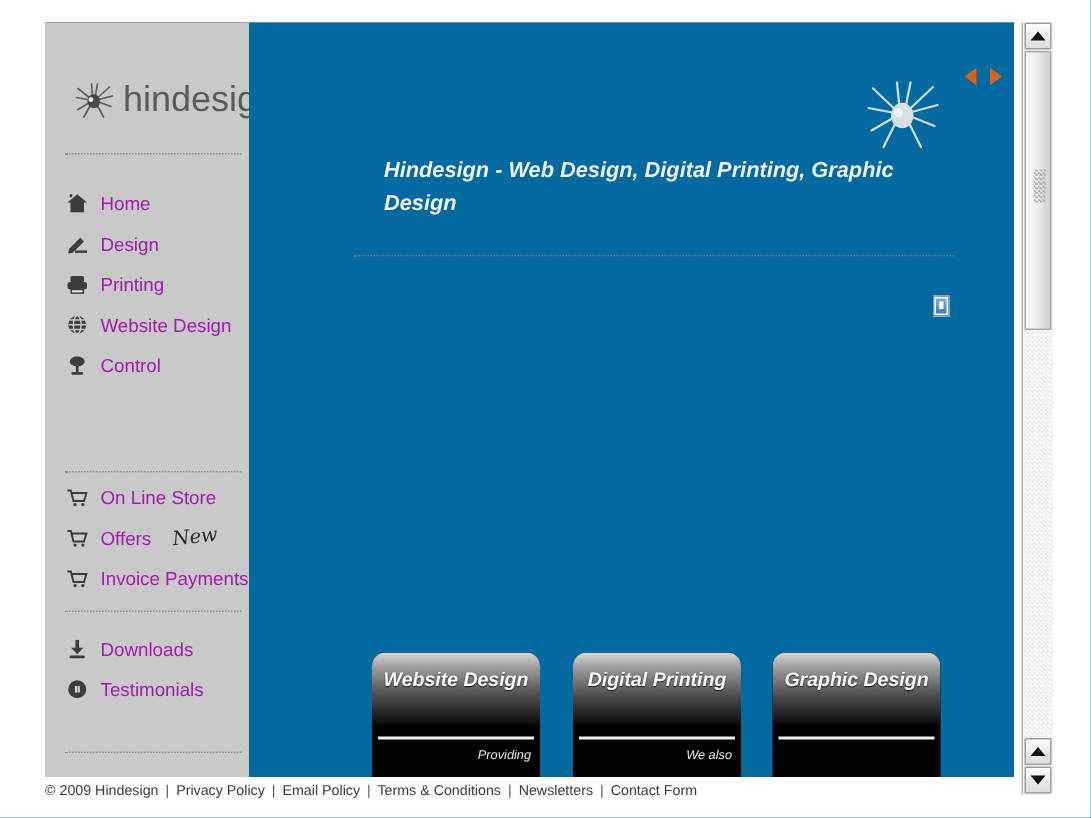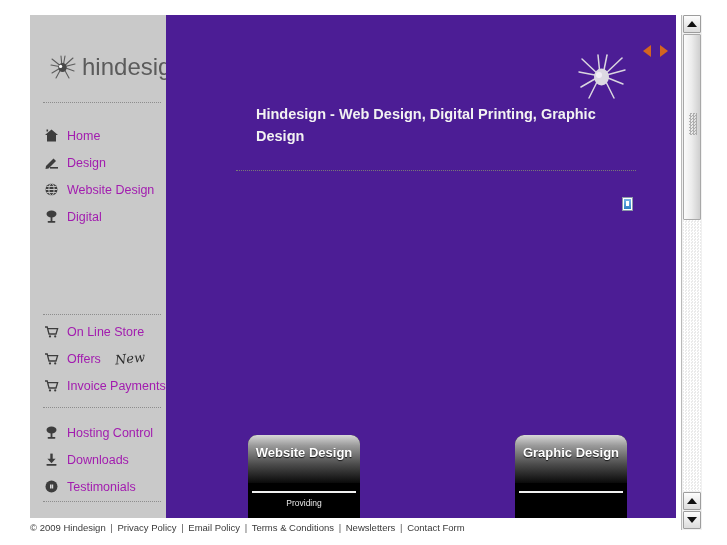--- a/index.html
+++ b/index.html
@@ -116,21 +116,22 @@
     transform: rotate(-6deg);
   }
 
   
   #content {
     position: absolute;
     left: 136px;
     top: 0;
     width: 510px;
     height: 503px;
-    background: #4c1d95;
+    background: #0369a1;
+    font-style: italic;
   }
 
   .hdr-spider {
     position: absolute;
     right: 46px;
     top: 33px;
     width: 56px; height: 56px;
     opacity: .92;
   }
 
@@ -241,21 +242,21 @@
     background: #f0f0f0;
   }
   .panel-body {
     position: absolute;
     left: 6px;
     top: 62px;
     width: 100px;
     font-size: 8.5px;
     color: #e8e8e8;
     line-height: 12px;
-    text-align: center;
+    text-align: right;
     overflow: hidden;
     height: 22px;
   }
 
   
   #footer {
     position: absolute;
     left: 30px;
     top: 522px;
     width: 646px;
@@ -385,36 +386,46 @@
             <svg width="15" height="15" viewBox="0 0 15 15">
                 <path d="M2 11 L9.5 3.5 L12 6 L4.5 13.5 L1.5 14 Z" fill="#3d3d3d"></path>
                 <rect x="6" y="12" width="8" height="1.6" fill="#3d3d3d"></rect>
               </svg>
           </span>
           <span class="nav-label">Design</span>
         </li>
         <li>
           <span class="nav-ico">
             <svg width="15" height="15" viewBox="0 0 15 15">
+                <rect x="3" y="2" width="9" height="4" rx="1" fill="#3d3d3d"></rect>
+                <rect x="1" y="6" width="13" height="5" rx="1.6" fill="#3d3d3d"></rect>
+                <rect x="3.5" y="11" width="8" height="2.4" fill="#e9e9e9" stroke="#3d3d3d" stroke-width="1"></rect>
+              </svg>
+          </span>
+          <span class="nav-label">Printing</span>
+        </li>
+        <li>
+          <span class="nav-ico">
+            <svg width="15" height="15" viewBox="0 0 15 15">
                 <circle cx="7.5" cy="7.5" r="6" fill="#3d3d3d"></circle>
                 <ellipse cx="7.5" cy="7.5" rx="2.6" ry="6" fill="none" stroke="#c9c9c9" stroke-width="1"></ellipse>
                 <path d="M1.7 7.5 H13.3 M2.6 4.4 H12.4 M2.6 10.6 H12.4" stroke="#c9c9c9" stroke-width="1" fill="none"></path>
               </svg>
           </span>
           <span class="nav-label">Website Design</span>
         </li>
         <li>
           <span class="nav-ico">
             <svg width="15" height="15" viewBox="0 0 15 15">
                 <ellipse cx="7.5" cy="5" rx="5" ry="3.4" fill="#3d3d3d"></ellipse>
                 <rect x="6.6" y="8" width="1.8" height="4" fill="#3d3d3d"></rect>
                 <rect x="3.6" y="12" width="7.8" height="1.8" rx="0.8" fill="#3d3d3d"></rect>
               </svg>
           </span>
-          <span class="nav-label">Digital</span>
+          <span class="nav-label">Control</span>
         </li>
       </ul>
 
       <div class="sep" id="sep2"></div>
 
       <ul class="navlist" id="nav-store">
         <li>
           <span class="nav-ico">
             <svg width="15" height="15" viewBox="0 0 15 15">
                 <path d="M1 3 H3.2 L5 10 H12 L13.6 4.6 H3.6" fill="none" stroke="#3d3d3d" stroke-width="1.3"></path>
@@ -443,30 +454,20 @@
                 <circle cx="11.2" cy="12.4" r="1.1" fill="#3d3d3d"></circle>
               </svg>
           </span>
           <span class="nav-label">Invoice Payments</span>
         </li>
       </ul>
 
       <div class="sep" id="sep3"></div>
 
       <ul class="navlist" id="nav-support">
-        <li>
-          <span class="nav-ico">
-            <svg width="15" height="15" viewBox="0 0 15 15">
-                <ellipse cx="7.5" cy="5" rx="5" ry="3.4" fill="#3d3d3d"></ellipse>
-                <rect x="6.6" y="8" width="1.8" height="4" fill="#3d3d3d"></rect>
-                <rect x="3.6" y="12" width="7.8" height="1.8" rx="0.8" fill="#3d3d3d"></rect>
-              </svg>
-          </span>
-          <span class="nav-label">Hosting Control</span>
-        </li>
         <li>
           <span class="nav-ico">
             <svg width="15" height="15" viewBox="0 0 15 15">
                 <rect x="6.3" y="1.6" width="2.4" height="6" fill="#3d3d3d"></rect>
                 <path d="M3.4 6.8 L7.5 11.2 L11.6 6.8 Z" fill="#3d3d3d"></path>
                 <rect x="2.4" y="12" width="10.2" height="1.8" rx="0.8" fill="#3d3d3d"></rect>
               </svg>
           </span>
           <span class="nav-label">Downloads</span>
         </li>
@@ -519,20 +520,26 @@
         <span class="bi-mark"></span>
       </span>
 
       <div class="panels">
         <div class="panel" id="panel-0">
           <div class="panel-head"></div>
           <div class="panel-title">Website Design</div>
           <div class="panel-rule"></div>
           <div class="panel-body">Providing</div>
         </div>
+        <div class="panel" id="panel-1">
+          <div class="panel-head"></div>
+          <div class="panel-title">Digital Printing</div>
+          <div class="panel-rule"></div>
+          <div class="panel-body">We    also</div>
+        </div>
         <div class="panel" id="panel-2">
           <div class="panel-head"></div>
           <div class="panel-title">Graphic Design</div>
           <div class="panel-rule"></div>
         </div>
       </div>
 
     </div>
   </div>
 

